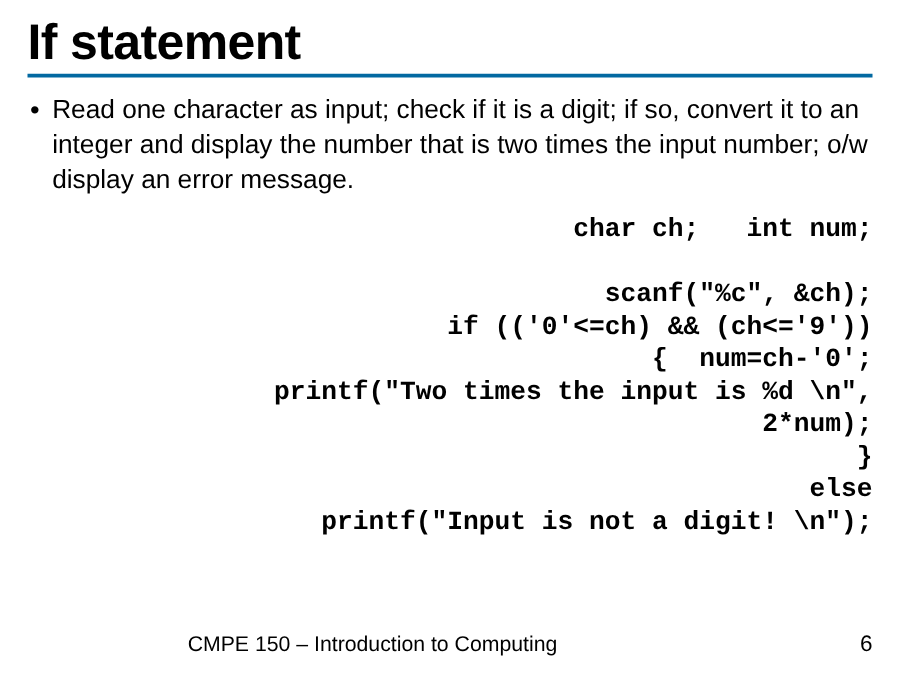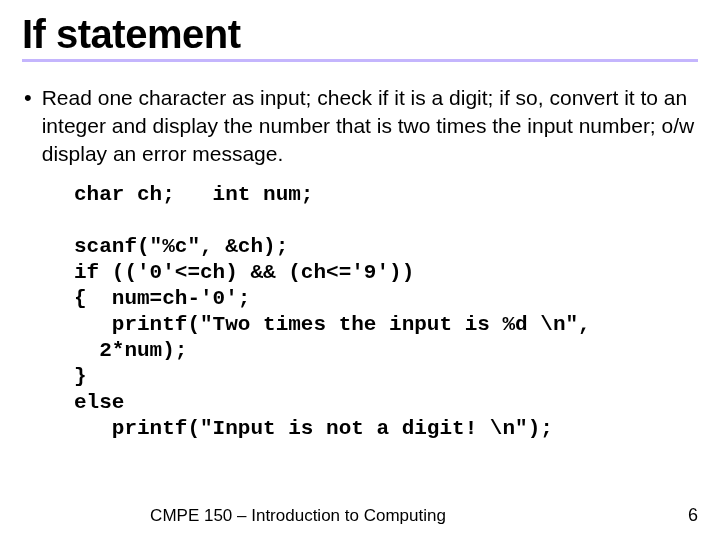--- a/index.html
+++ b/index.html
@@ -8,23 +8,23 @@
     height: 540px;
     background: #fff;
     font-family: "Comic Sans MS", "Chalkboard SE", cursive, sans-serif;
     color: #000;
     position: relative;
     padding: 12px 22px 0 22px;
   }
   .title {
     font-size: 40px;
     font-weight: bold;
-    border-bottom: 3px solid #c4b5fd;
+    border-bottom: 3px solid #0369a1;
     padding-bottom: 2px;
-    margin-bottom: 22px;
+    margin-bottom: 12px;
     letter-spacing: -0.5px;
   }
   .bullet-row {
     display: flex;
     align-items: flex-start;
     margin-bottom: 14px;
   }
   .bullet-dot {
     font-size: 22px;
     line-height: 28px;
@@ -36,21 +36,22 @@
     font-size: 21px;
     line-height: 28px;
     font-weight: 500;
   }
   .code-block {
     font-family: "Courier New", Courier, monospace;
     font-weight: bold;
     font-size: 21px;
     line-height: 26px;
     white-space: pre;
-    margin-left: 52px;
+    margin-left: 80px;
+    text-align: right;
   }
   .footer {
     position: absolute;
     bottom: 14px;
     left: 0;
     width: 596px;
     font-size: 17px;
     text-align: center;
   }
   .page-num {

